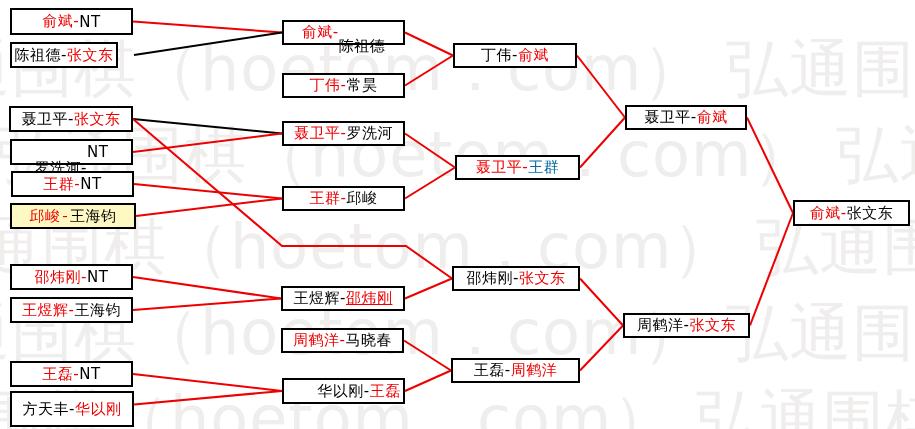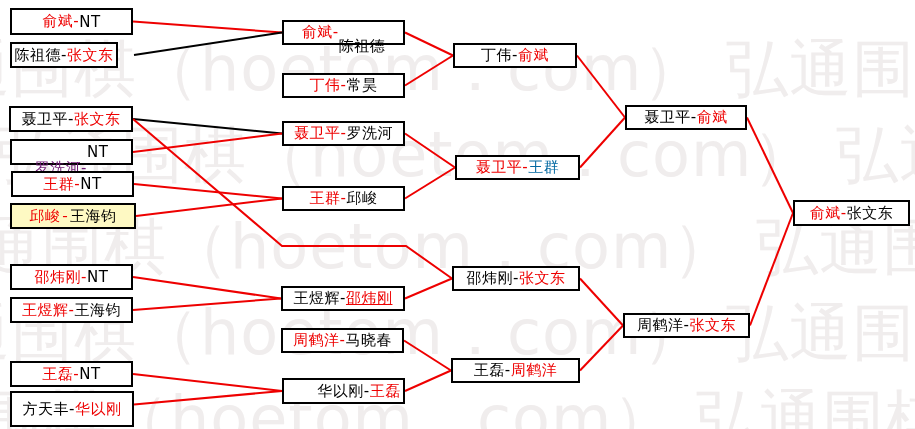--- a/index.html
+++ b/index.html
@@ -68,21 +68,21 @@
   </div>
       <div class="match" style="left: 10px; top: 42px; width: 108px; height: 26px; border-color: rgb(0, 0, 0); background: rgb(255, 255, 255);">
     <span class="p1" style="color: rgb(0, 0, 0);">陈祖德-</span>
         <span class="p2" style="color: rgb(238, 0, 0);">张文东</span>
   </div>
       <div class="match" style="left: 9px; top: 106px; width: 124px; height: 26px; border-color: rgb(0, 0, 0); background: rgb(255, 255, 255);">
     <span class="p1" style="color: rgb(0, 0, 0);">聂卫平-</span>
         <span class="p2" style="color: rgb(238, 0, 0);">张文东</span>
   </div>
       <div class="match" style="left: 10px; top: 139px; width: 123px; height: 26px; border-color: rgb(0, 0, 0); background: rgb(255, 255, 255);">
-    <span class="p1" style="color: #701a75; margin-top: 33px;">罗洗河-</span>
+    <span class="p1" style="color: #000000; margin-top: 33px;">罗洗河-</span>
         <span class="p2" style="color: rgb(0, 0, 0);">NT</span>
   </div>
       <div class="match" style="left: 11px; top: 171px; width: 123px; height: 26px; border-color: rgb(0, 0, 0); background: rgb(255, 255, 255);">
     <span class="p1" style="color: rgb(238, 0, 0);">王群-</span>
         <span class="p2" style="color: rgb(0, 0, 0);">NT</span>
   </div>
       <div class="match" style="left: 10px; top: 203px; width: 126px; height: 26px; border-color: rgb(0, 0, 0); background: #fef9c3; font-family: Liberation Mono, monospace;">
     <span class="p1" style="color: rgb(238, 0, 0);">邱峻-</span>
         <span class="p2" style="color: rgb(0, 0, 0);">王海钧</span>
   </div>

